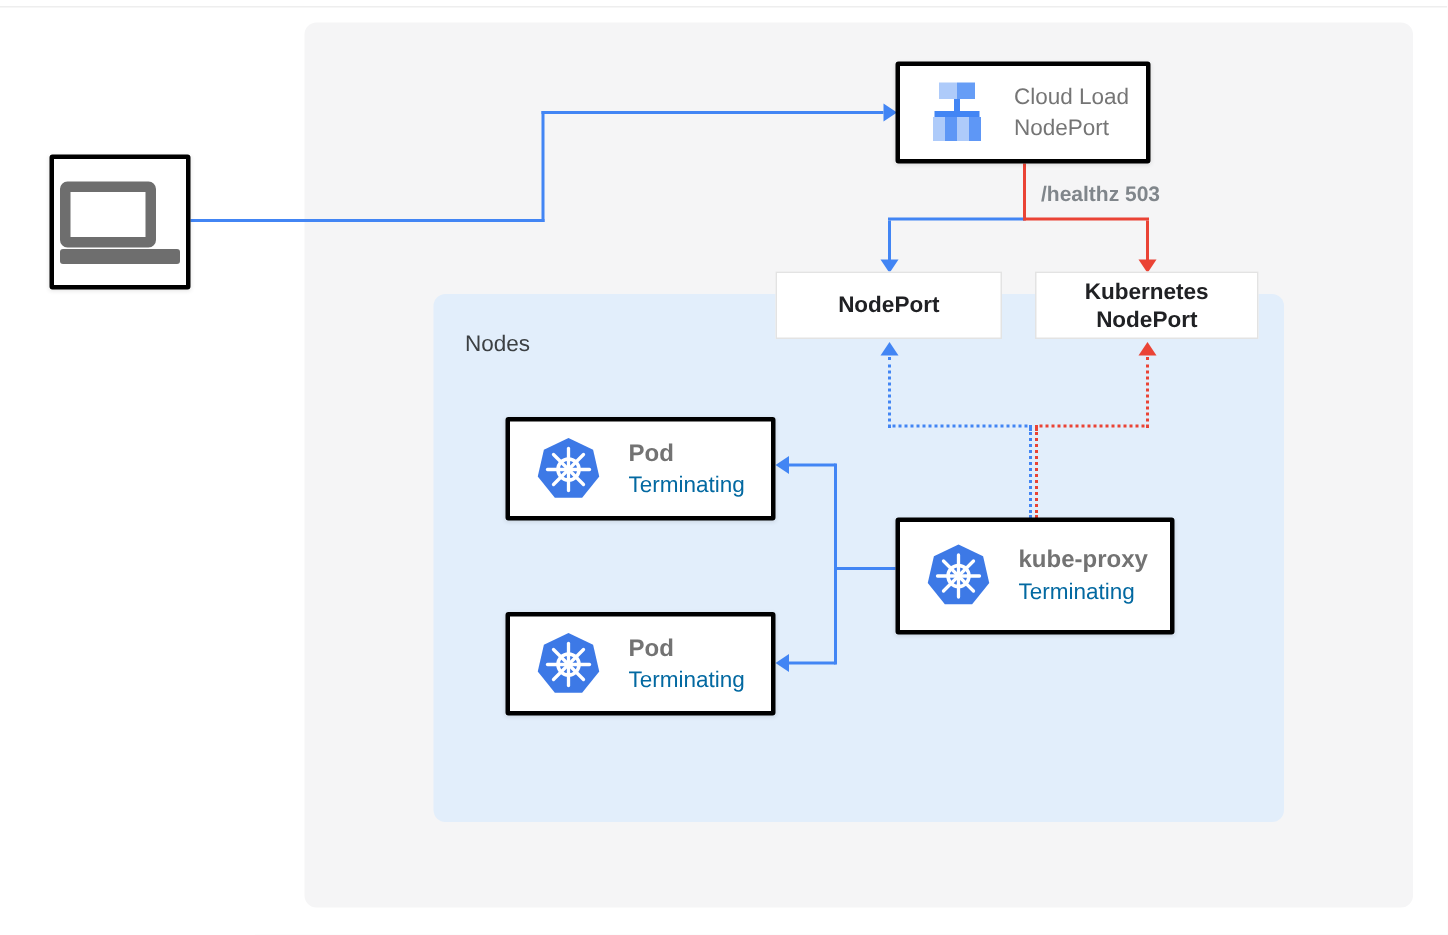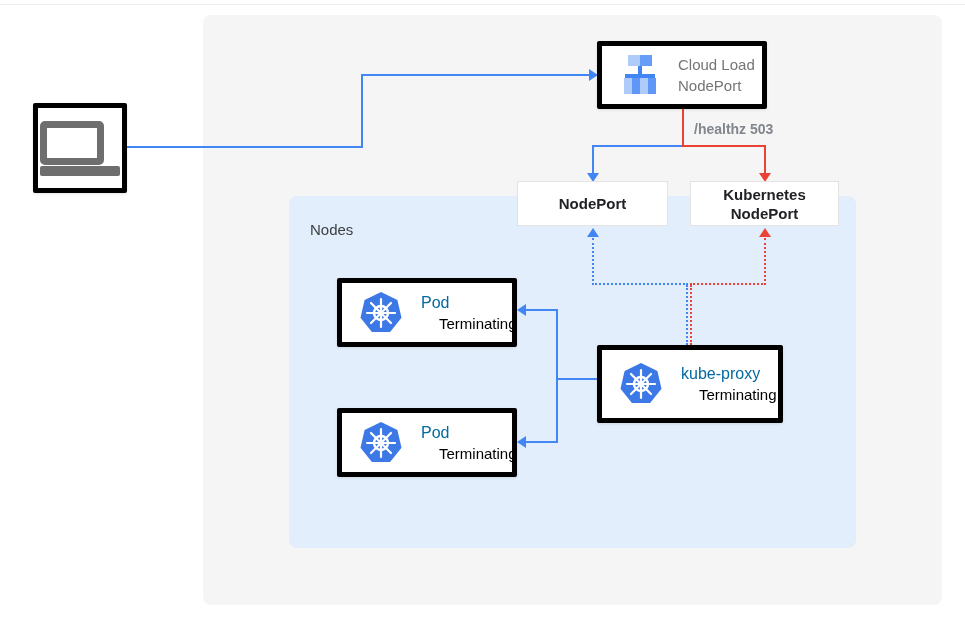--- a/index.html
+++ b/index.html
@@ -31,21 +31,21 @@
   .nodes-label {
     position: absolute;
     left: 310px; top: 221px;
     font-size: 15px; color: #3c4043;
   }
 
   
   .card {
     position: absolute;
     background: #ffffff;
-    border: 5px solid #000000;
+    border: 3px solid #000000;
     box-shadow: 0 1px 3px rgba(0,0,0,0.10);
     display: flex;
     align-items: center;
   }
   .card-cloud-lb { left: 597px; top: 41px; width: 170px; height: 68px; border-radius: 2px; }
   .card-pod1 { left: 337px; top: 278px; width: 180px; height: 69px; border-radius: 2px; }
   .card-pod2 { left: 337px; top: 408px; width: 180px; height: 69px; border-radius: 2px; }
   .card-kube-proxy { left: 597px; top: 345px; width: 186px; height: 78px; border-radius: 2px; }
   .card-laptop {
     left: 33px; top: 103px; width: 94px; height: 90px; border-radius: 2px;
@@ -58,22 +58,22 @@
     border: 1px solid #e3e3e3;
     display: flex; flex-direction: column;
     align-items: center; justify-content: center;
     text-align: center;
   }
   .port-nodeport { left: 517px; top: 181px; width: 151px; height: 45px; }
   .port-healthcheck { left: 690px; top: 181px; width: 149px; height: 45px; }
   .port-box .bold-line { font-size: 15px; font-weight: bold; color: #202124; line-height: 19px; }
 
   .card-text { display: flex; flex-direction: column; }
-  .card-title { font-size: 16px; color: #0369a1; line-height: 22px; }
-  .card-subtitle { font-size: 15px; color: #000000; line-height: 20px; margin-left: 18px; }
+  .card-title { font-size: 16px; color: #737373; line-height: 22px; font-weight: bold; }
+  .card-subtitle { font-size: 15px; color: #0369a1; line-height: 20px; }
   .card-title-gray { font-size: 15px; color: #757575; line-height: 21px; }
 
   
   .laptop-screen {
     width: 64px; height: 44px;
     border: 7px solid #6e6e6e;
     border-radius: 5px;
     background: #ffffff;
   }
   .laptop-base {

